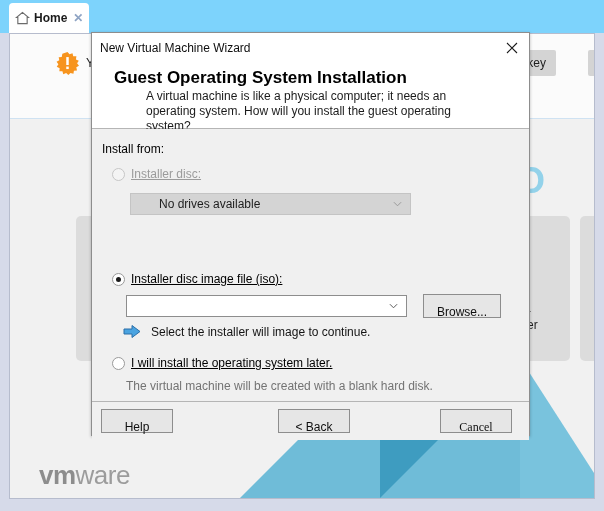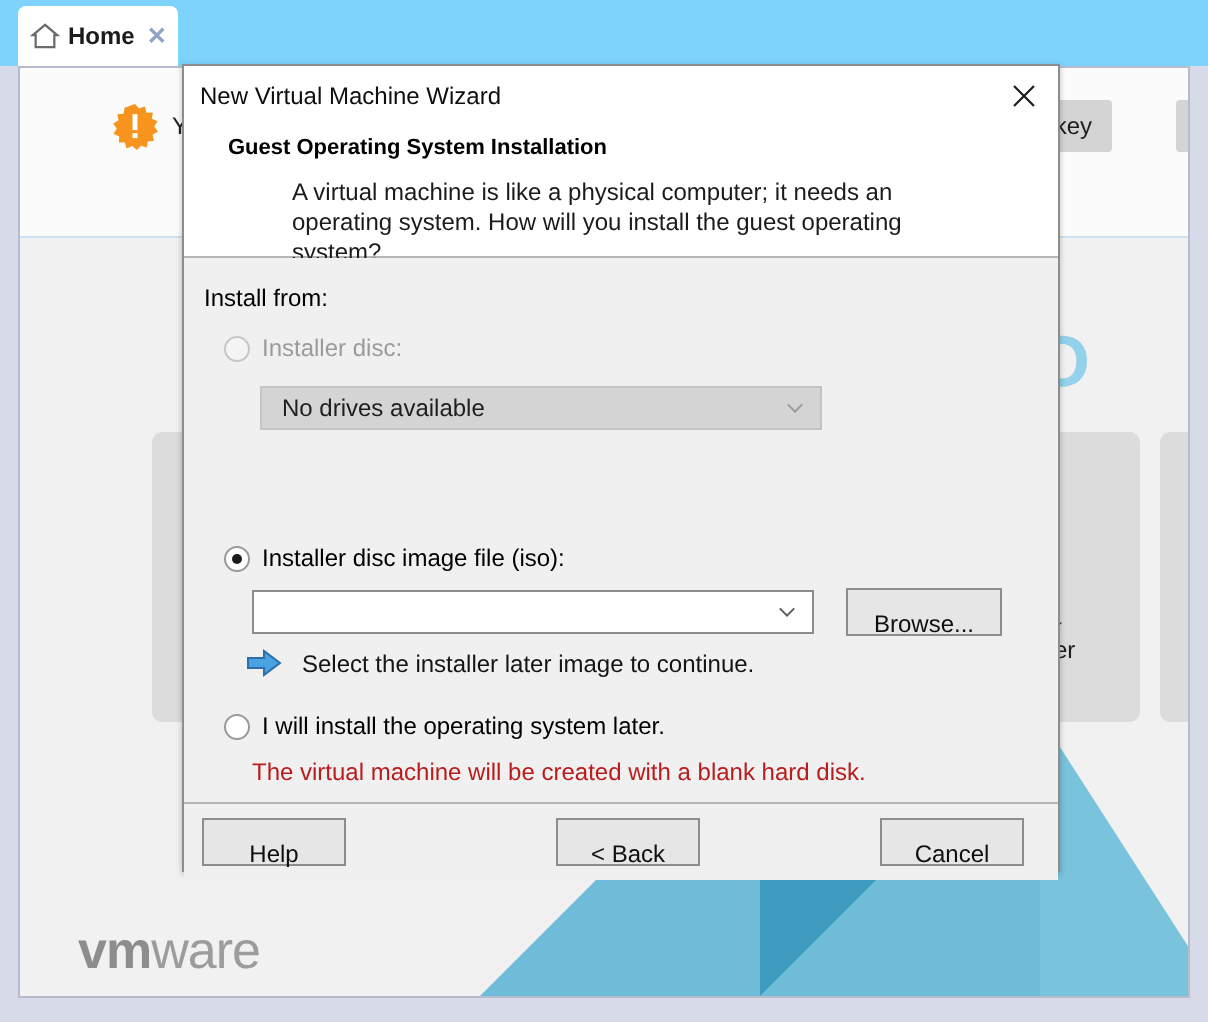--- a/index.html
+++ b/index.html
@@ -221,21 +221,21 @@
     position: relative;
     background: #ffffff;
     padding: 2px 0 10px 0;
     border-bottom: 1px solid #b5b5b5;
     height: 65px;
     box-sizing: border-box;
   }
   .hdr-title {
     position: absolute;
     left: 22px; top: 4px;
-    font-size: 11px;
+    font-size: 17px;
     font-weight: bold;
     color: #000;
     white-space: nowrap;
   }
   .hdr-sub {
     position: absolute;
     left: 54px; top: 25px;
     width: 350px;
     font-size: 12px;
     color: #1b1b1b;
@@ -276,42 +276,42 @@
     position: absolute;
     left: 3px; top: 3px;
     width: 5px; height: 5px;
     border-radius: 50%;
     background: #1b1b1b;
   }
   .radio.disabled {
     border-color: #c6c6c6;
     background: #f4f4f4;
   }
-  .radio-label { font-size: 12px; color: #000; white-space: nowrap; }
+  .radio-label { font-size: 12px; color: #000; white-space: nowrap; text-decoration: underline; }
   .radio-label.disabled { color: #9b9b9b; }
 
   .r1 { left: 20px; top: 38px; }
   .r2 { left: 20px; top: 143px; }
   .r3 { left: 20px; top: 227px; }
 
   
   .combo {
     position: absolute;
     box-sizing: border-box;
     display: flex;
     align-items: center;
     font-size: 12px;
   }
   .combo-disabled {
     left: 38px; top: 64px;
     width: 281px; height: 22px;
     background: #d4d4d4;
     border: 1px solid #c4c4c4;
     color: #1e1e1e;
-    padding-left: 10px;
+    padding-left: 28px;
   }
   .combo-enabled {
     left: 34px; top: 166px;
     width: 281px; height: 22px;
     background: #ffffff;
     border: 1px solid #8d8d8d;
     color: #000;
     padding-left: 5px;
   }
   .chev {
@@ -343,35 +343,35 @@
     display: flex;
     align-items: center;
   }
   .hint-arrow { width: 18px; height: 15px; margin-right: 10px; flex: none; }
   .hint-text { font-size: 12px; color: #141414; white-space: nowrap; }
 
   .sub-note {
     position: absolute;
     left: 34px; top: 250px;
     font-size: 12px;
-    color: #b91c1c;
+    color: #737373;
     white-space: nowrap;
   }
 
   .dlg-footer {
     position: relative;
     height: 38px;
     background: #f0f0f0;
     border-top: 1px solid #b5b5b5;
   }
   .btn-help   { position: absolute; left: 9px;   top: 7px; width: 72px; height: 24px; }
   .btn-back   { position: absolute; left: 272px; top: 7px; width: 72px; height: 24px; }
   .btn-next   { position: absolute; left: 352px; top: 7px; width: 72px; height: 24px;
                 background: #dadada; border-color: #dadada; color: #a5a5a5; }
-  .btn-cancel { position: absolute; left: 432px; top: 7px; width: 72px; height: 24px; }
+  .btn-cancel { position: absolute; left: 432px; top: 7px; width: 72px; height: 24px; font-family: Liberation Serif, serif; }
   .dlg-footer .btn-help   { left: 9px; }
   .dlg-footer .btn-back   { left: 186px; }
   .dlg-footer .btn-next   { left: 267px; }
   .dlg-footer .btn-cancel { left: 348px; }
 </style>
 </head>
 <body>
 
 <div class="app-window">
 
@@ -453,21 +453,21 @@
         <svg class="chev" viewBox="0 0 10 10">
           <path d="M1 3 L5 7 L9 3" stroke="#5a5a5a" stroke-width="1.1" fill="none"></path>
         </svg>
       </div>
       <button class="btn btn-browse">Browse...</button>
 
       <div class="hint-row">
         <svg class="hint-arrow" viewBox="0 0 18 15">
           <path d="M1 5 L9 5 L9 1.5 L17 7.5 L9 13.5 L9 10 L1 10 Z" fill="#4aa3e0" stroke="#2a6fa8" stroke-width="1"></path>
         </svg>
-        <span class="hint-text">Select the installer later image to continue.</span>
+        <span class="hint-text">Select the installer will image to continue.</span>
       </div>
 
       <div class="radio-row r3">
         <span class="radio"></span>
         <span class="radio-label">I will install the operating system later.</span>
       </div>
       <div class="sub-note">The virtual machine will be created with a blank hard disk.</div>
     </div>
 
     <div class="dlg-footer">

